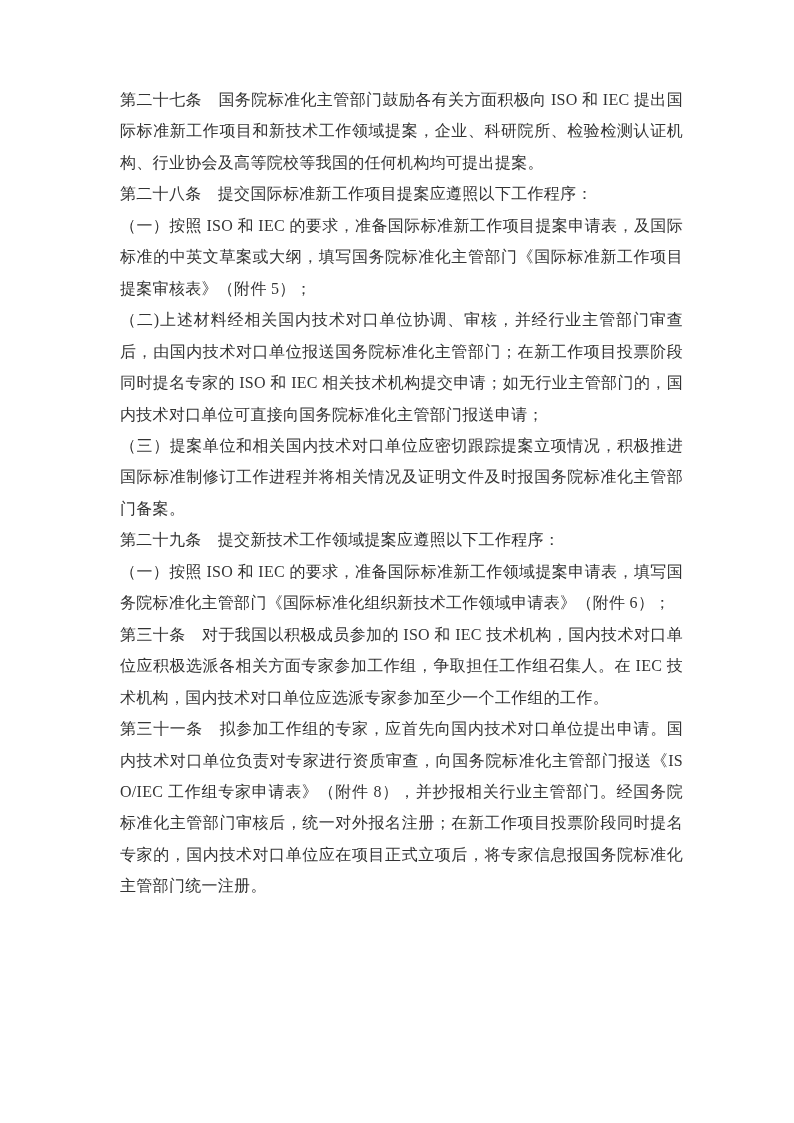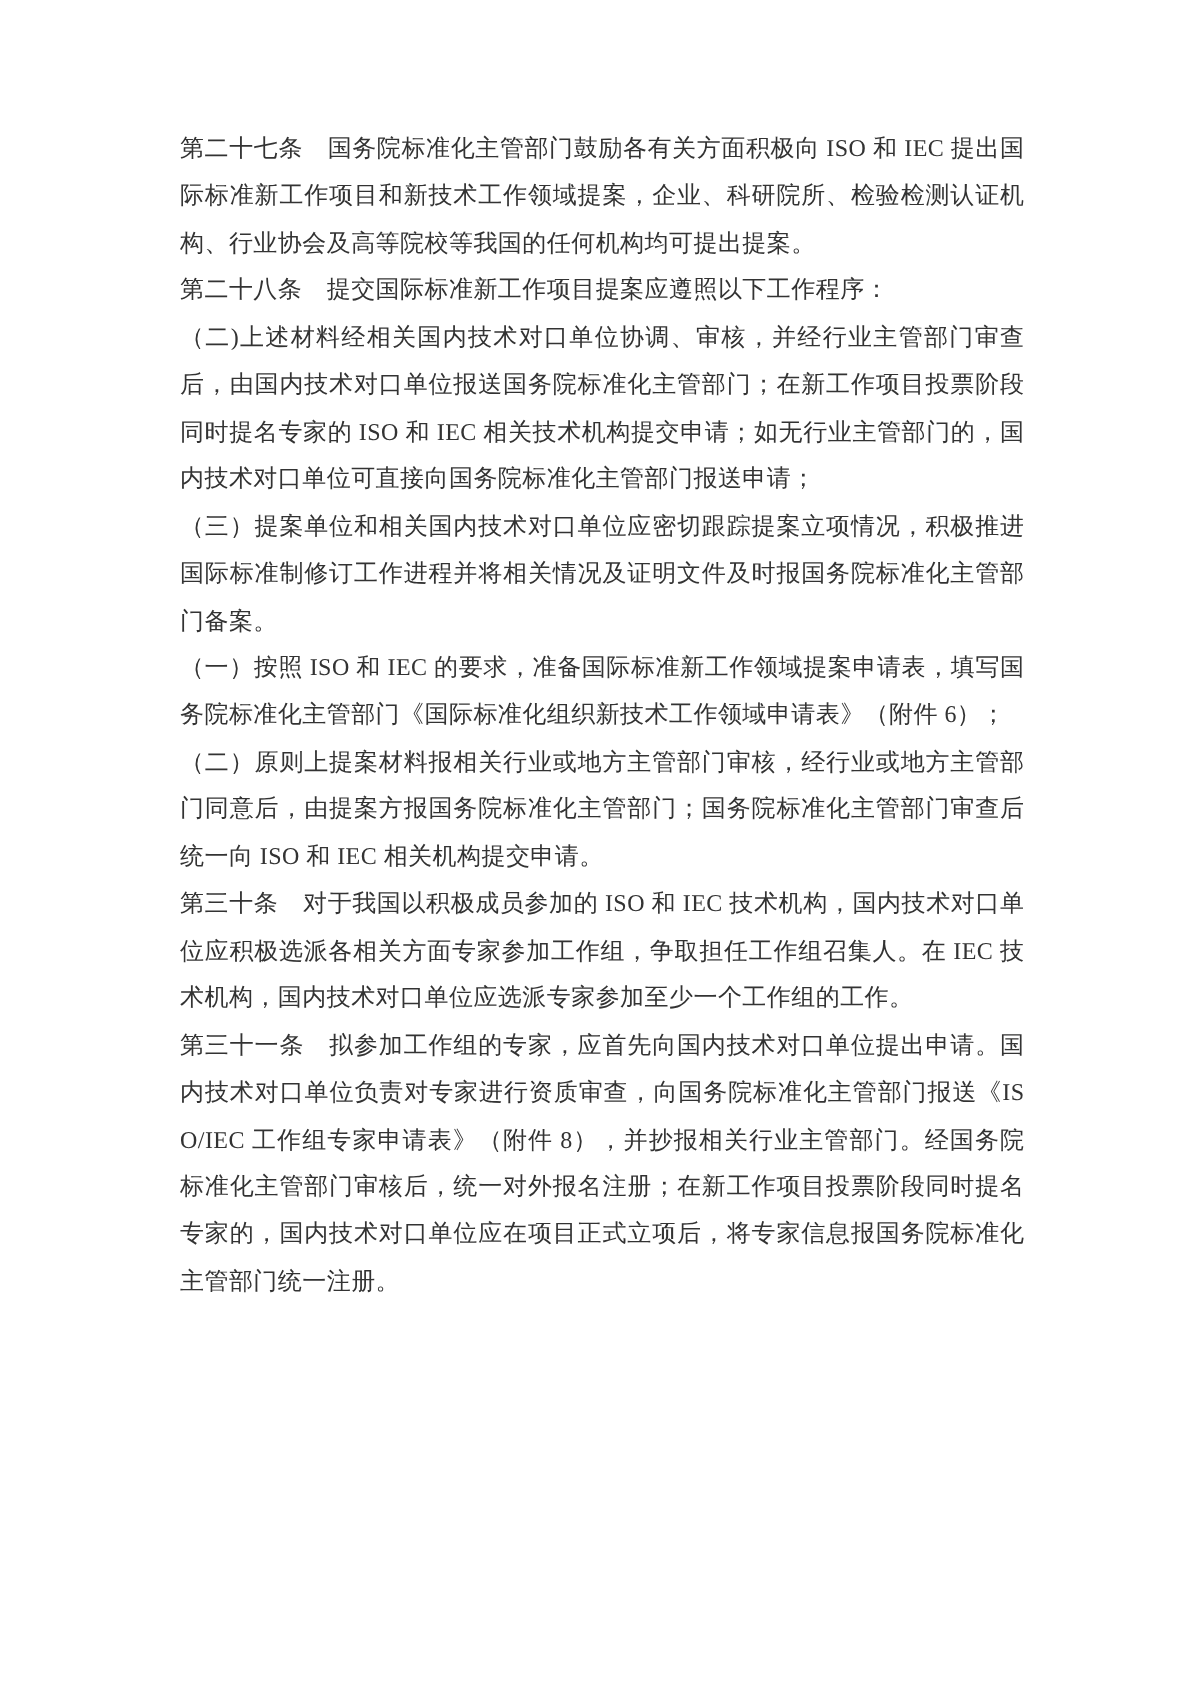--- a/index.html
+++ b/index.html
@@ -36,20 +36,21 @@
     padding: 0;
   }
 </style>
 </head>
 <body>
 
 <div class="page">
   <main class="text-block">
     <p>第二十七条　国务院标准化主管部门鼓励各有关方面积极向 ISO 和 IEC 提出国际标准新工作项目和新技术工作领域提案，企业、科研院所、检验检测认证机构、行业协会及高等院校等我国的任何机构均可提出提案。</p>
     <p>第二十八条　提交国际标准新工作项目提案应遵照以下工作程序：</p>
+    <p>（一）按照 ISO 和 IEC 的要求，准备国际标准新工作项目提案申请表，及国际标准的中英文草案或大纲，填写国务院标准化主管部门《国际标准新工作项目提案审核表》（附件 5）；</p>
     <p>（二)上述材料经相关国内技术对口单位协调、审核，并经行业主管部门审查后，由国内技术对口单位报送国务院标准化主管部门；在新工作项目投票阶段同时提名专家的 ISO 和 IEC 相关技术机构提交申请；如无行业主管部门的，国内技术对口单位可直接向国务院标准化主管部门报送申请；</p>
     <p>（三）提案单位和相关国内技术对口单位应密切跟踪提案立项情况，积极推进国际标准制修订工作进程并将相关情况及证明文件及时报国务院标准化主管部门备案。</p>
+    <p>第二十九条　提交新技术工作领域提案应遵照以下工作程序：</p>
     <p>（一）按照 ISO 和 IEC 的要求，准备国际标准新工作领域提案申请表，填写国务院标准化主管部门《国际标准化组织新技术工作领域申请表》（附件 6）；</p>
-    <p>（二）原则上提案材料报相关行业或地方主管部门审核，经行业或地方主管部门同意后，由提案方报国务院标准化主管部门；国务院标准化主管部门审查后统一向 ISO 和 IEC 相关机构提交申请。</p>
     <p>第三十条　对于我国以积极成员参加的 ISO 和 IEC 技术机构，国内技术对口单位应积极选派各相关方面专家参加工作组，争取担任工作组召集人。在 IEC 技术机构，国内技术对口单位应选派专家参加至少一个工作组的工作。</p>
     <p>第三十一条　拟参加工作组的专家，应首先向国内技术对口单位提出申请。国内技术对口单位负责对专家进行资质审查，向国务院标准化主管部门报送《ISO/IEC 工作组专家申请表》（附件 8），并抄报相关行业主管部门。经国务院标准化主管部门审核后，统一对外报名注册；在新工作项目投票阶段同时提名专家的，国内技术对口单位应在项目正式立项后，将专家信息报国务院标准化主管部门统一注册。</p>
   </main>
 </div>
 
 </body></html>

